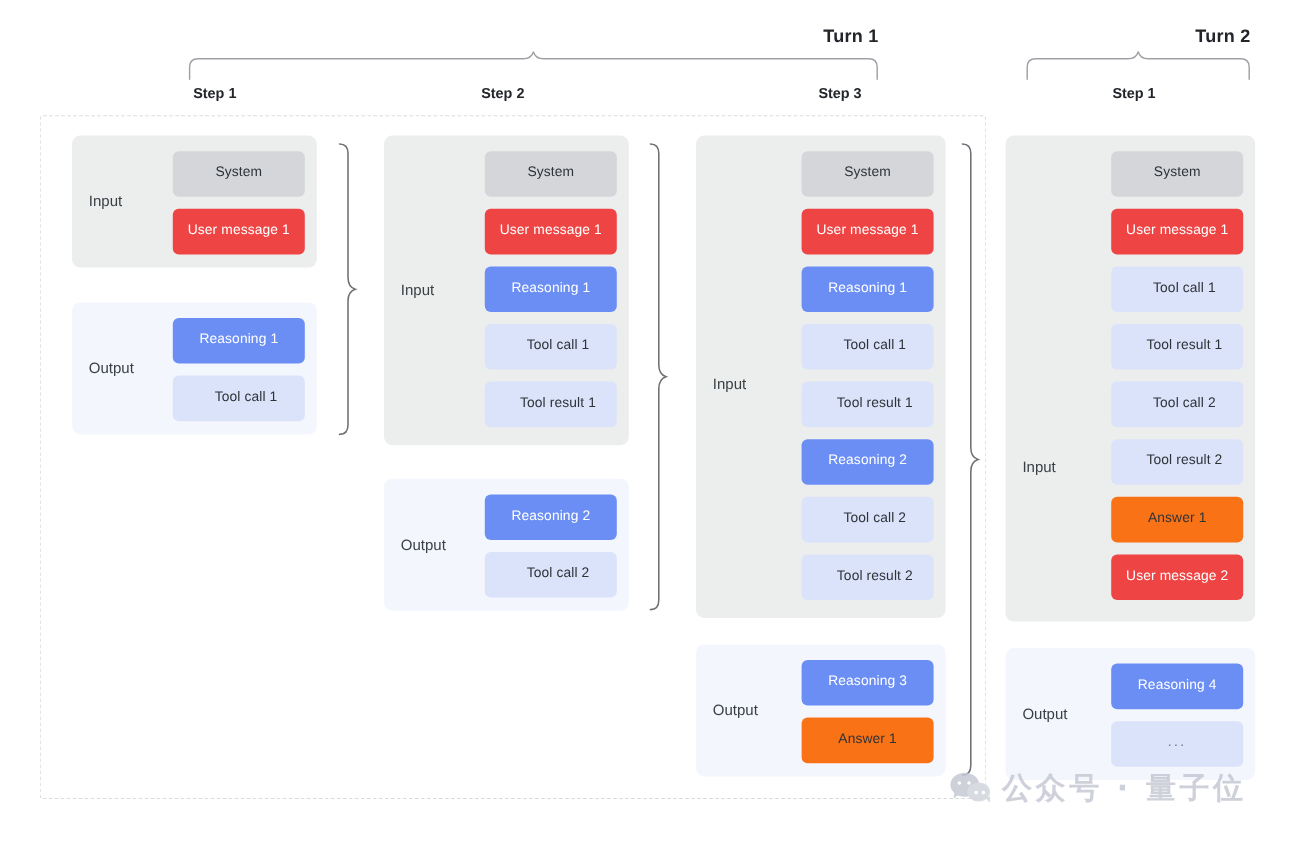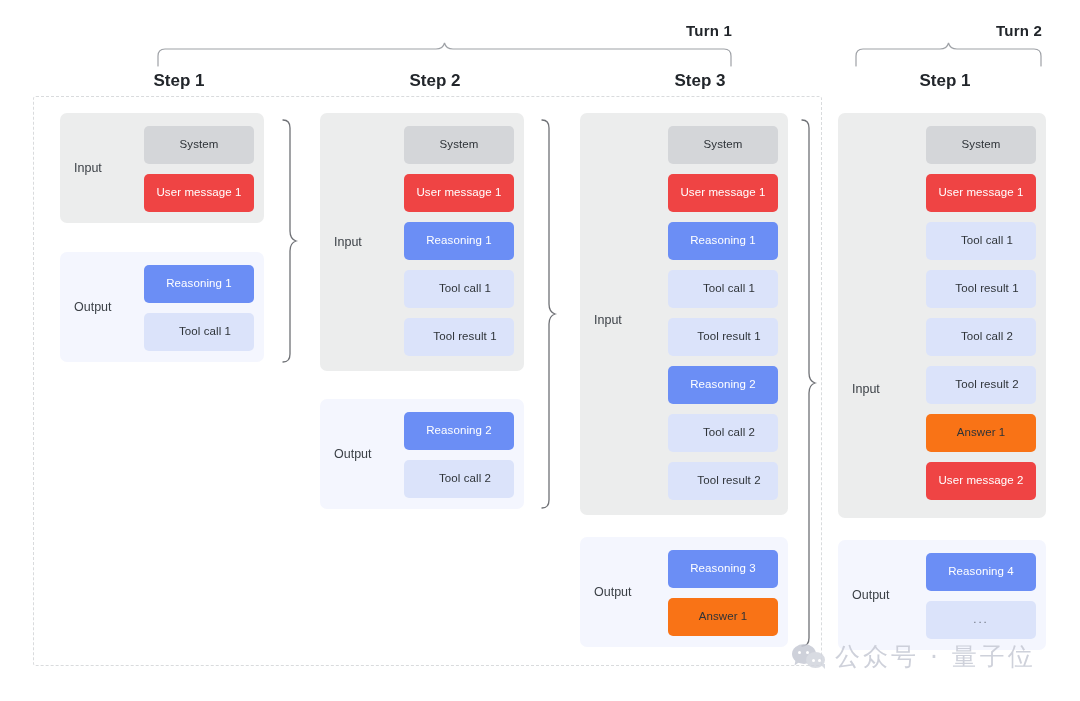--- a/index.html
+++ b/index.html
@@ -12,21 +12,21 @@
 
   
   .turn-title{
     position:absolute;text-align:right;
     font-size:15px;font-weight:700;color:#22262b;letter-spacing:.2px;
   }
   .bracket-top{position:absolute;}
   .bracket-top svg{display:block;overflow:visible;}
   .step-label{
     position:absolute;text-align:center;
-    font-size:17px;font-weight:700;color:#22262b;
+    font-size:12px;font-weight:700;color:#22262b;
   }
 
   
   .turn-region{
     position:absolute;border:1.5px dashed #d9dbdd;border-radius:3px;
     box-sizing:border-box;background:transparent;
   }
 
   
   .panel{
@@ -98,21 +98,21 @@
     </svg>
   </div>
 
   <div class="bracket-top" style="left:855px;top:46px;width:187px;height:20px;">
     <svg width="187" height="20" viewBox="0 0 187 20" fill="none">
       <path d="M1 20 L1 10 Q1 3 8 3 L85 3 Q92 3 93.5 -3 Q95 3 102 3 L179 3 Q186 3 186 10 L186 20" stroke="#9ea1a6" stroke-width="1.2" fill="none" stroke-linecap="round"></path>
     </svg>
   </div>
 
   <div class="step-label" style="left:118px;top:71px;width:122px;">Step 1</div>
-  <div class="step-label" style="left:380px;top:71px;width:110px;">Step 2</div>
+  <div class="step-label" style="left:364px;top:71px;width:110px;">Step 2</div>
   <div class="step-label" style="left:645px;top:71px;width:110px;">Step 3</div>
   <div class="step-label" style="left:890px;top:71px;width:110px;">Step 1</div>
 
   <div class="turn-region" style="left:33px;top:96px;width:789px;height:570px;"></div>
 
   <div class="panel input" style="left:60px;top:113px;width:204px;height:110px;">
     <div class="panel-label" style="top:55px;">Input</div>
     <div class="chips">
       <div class="chip system">System</div>
       <div class="chip user">User message 1</div>
@@ -201,21 +201,21 @@
   </div>
 
   <div class="panel output" style="left:838px;top:540px;width:208px;height:110px;">
     <div class="panel-label" style="top:55px;">Output</div>
     <div class="chips">
       <div class="chip reasoning">Reasoning 4</div>
       <div class="chip ellipsis">...</div>
     </div>
   </div>
 
-  <div class="watermark" style="left:792px;top:640px;">
+  <div class="watermark" style="left:792px;top:640px;font-weight:bold;">
     <span class="wm-logo">
       <span class="b1"></span>
         <span class="tail1"></span>
       <span class="b2"></span>
         <span class="tail2"></span>
       <span class="wm-dot" style="left:6px;top:7px;"></span>
       <span class="wm-dot" style="left:14px;top:7px;"></span>
       <span class="wm-dot" style="left:20px;top:15px;"></span>
       <span class="wm-dot" style="left:26px;top:15px;"></span>
     </span>

